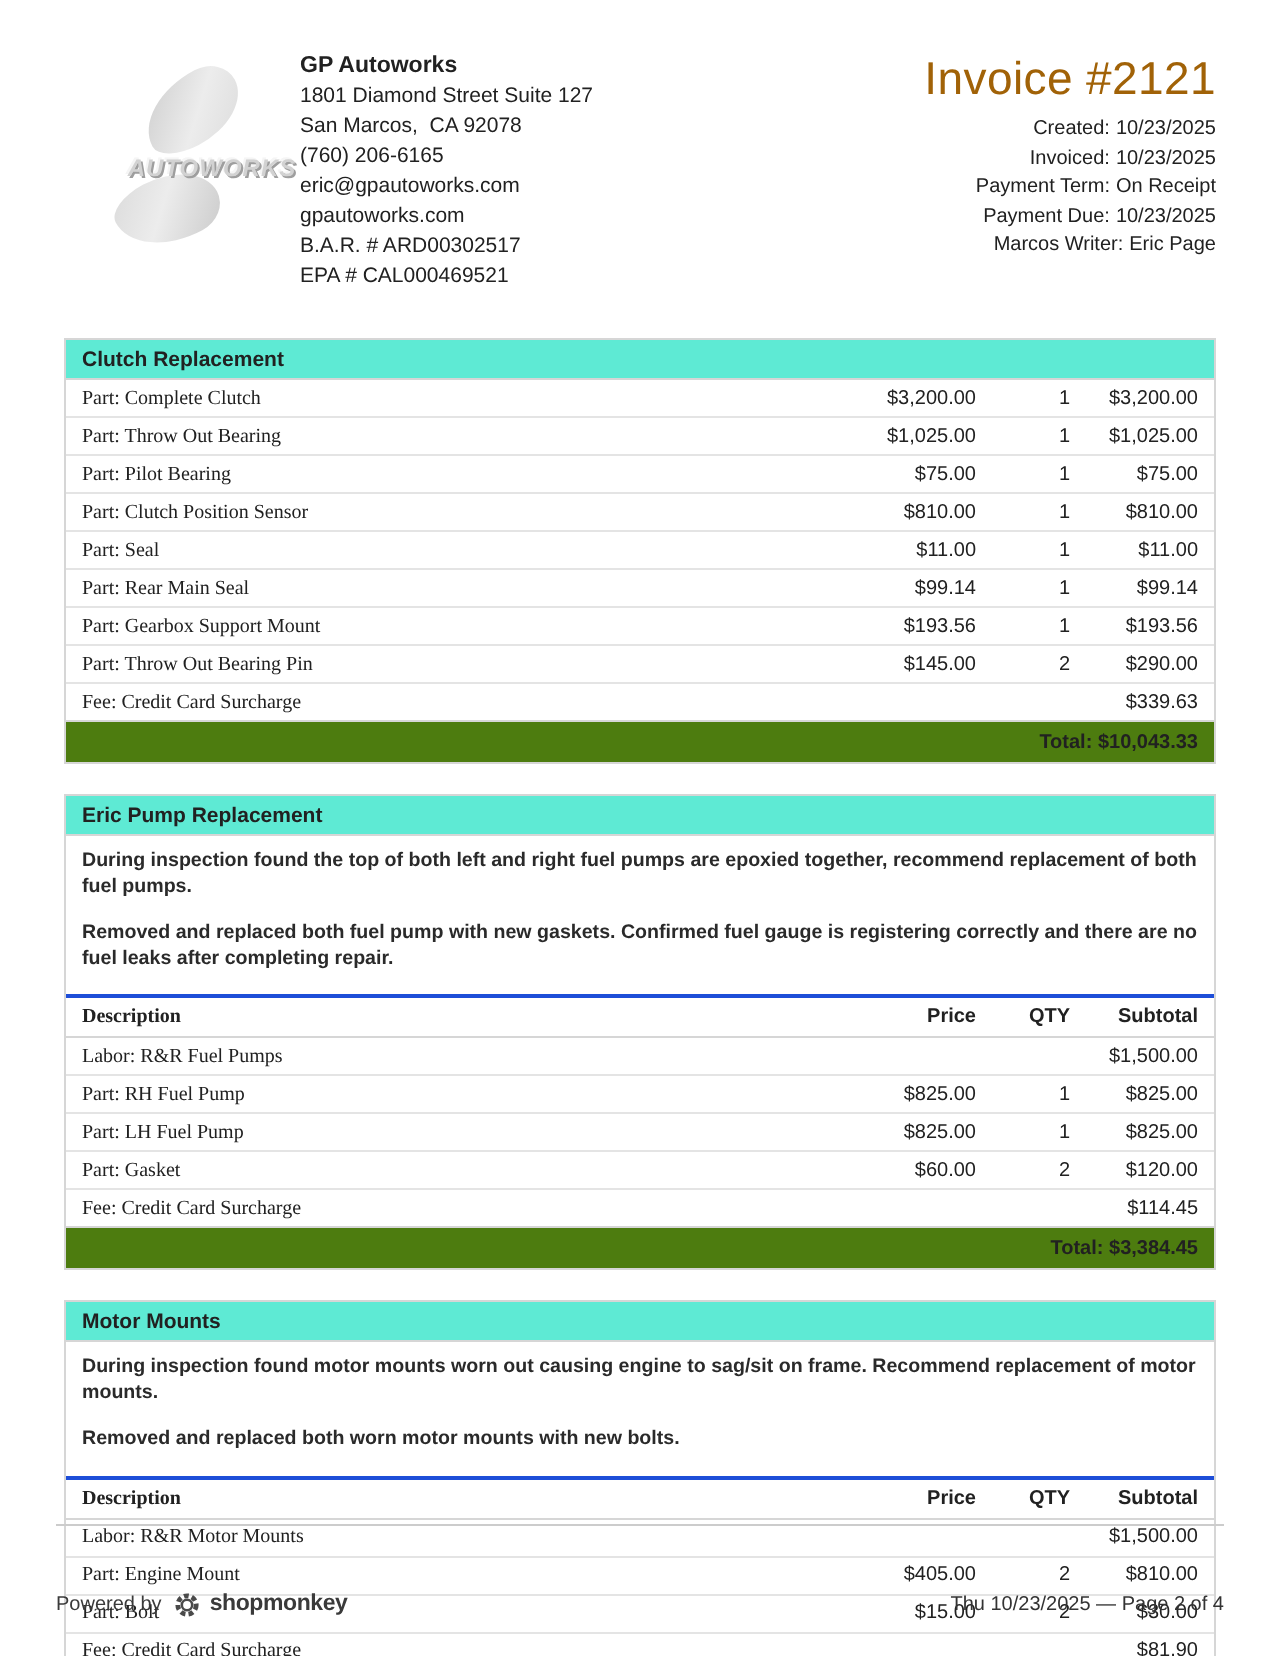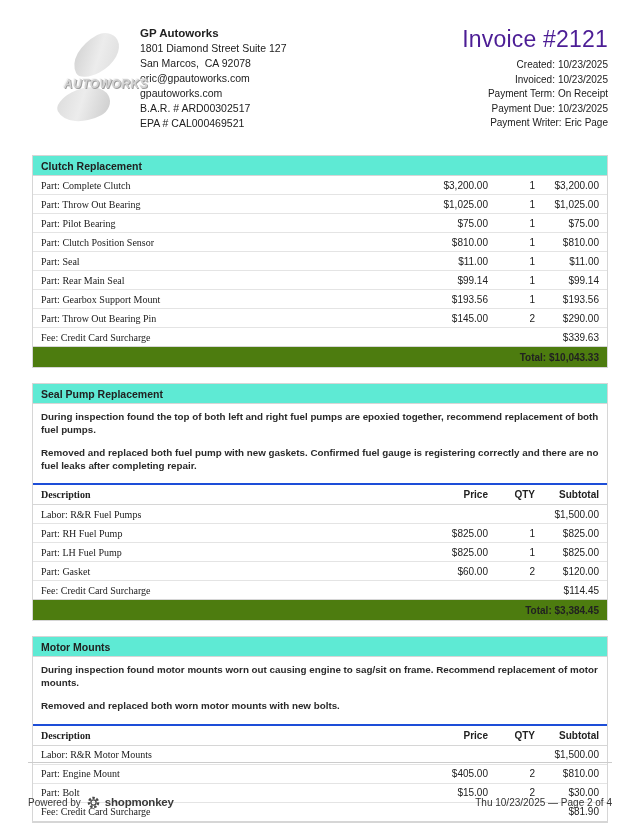--- a/index.html
+++ b/index.html
@@ -24,25 +24,25 @@
   .swoosh-a { top: 2px; left: 26px; border-radius: 70% 30% 60% 40% / 70% 40% 60% 30%; transform: rotate(-28deg); }
   .swoosh-b { bottom: 10px; left: 14px; border-radius: 30% 70% 40% 60% / 40% 70% 30% 60%; transform: rotate(152deg); }
   .logo-text {
     position: absolute; top: 41px; left: -4px; width: 100px;
     text-align: center; font-size: 12px; font-weight: bold; font-style: italic;
     letter-spacing: .5px; color: #d2d2d2;
     text-shadow: 1px 1px 0 #9e9e9e, -1px -1px 0 #f5f5f5;
     white-space: nowrap;
     margin-left: 16px;
   }
-  .company-info { margin-left: 4px; font-size: 10.5px; line-height: 15px; padding-top: 2px; }
+  .company-info { margin-left: 14px; font-size: 10.5px; line-height: 15px; padding-top: 2px; }
   .company-name { font-weight: bold; font-size: 11.5px; }
   .company-line { white-space: pre-wrap; }
   .invoice-block { margin-left: auto; text-align: right; padding-top: 2px; }
-  .invoice-title { font-size: 23px; font-weight: 400; color: #4c1d95; margin-bottom: 5px; letter-spacing: .2px; }
+  .invoice-title { font-size: 23px; font-weight: 400; color: #a16207; margin-bottom: 5px; letter-spacing: .2px; }
   .meta-line { font-size: 10px; line-height: 14.5px; }
   .meta-label { font-weight: normal; margin-top: 12px; }
   .meta-value { margin-left: 3px; }
 
   
   .sections { padding: 0 32px; margin-top: 23px; }
   .section { border: 1px solid #d6d6d6; margin-bottom: 15px; background: #fff; }
   .section-title {
     background: #5eead4; font-weight: bold; font-size: 10.5px;
     padding: 4px 8px 3px; border-bottom: 1px solid #d6d6d6; line-height: 12px;
@@ -80,20 +80,21 @@
   <div class="header">
     <div class="logo">
       <div class="logo-swoosh swoosh-a"></div>
       <div class="logo-swoosh swoosh-b"></div>
       <span class="logo-text">AUTOWORKS</span>
     </div>
     <div class="company-info">
       <div class="company-name">GP Autoworks</div>
       <div class="company-line">1801 Diamond Street Suite 127</div>
       <div class="company-line">San Marcos,  CA 92078</div>
+      <div class="company-line">(760) 206-6165</div>
       <div class="company-line">eric@gpautoworks.com</div>
       <div class="company-line">gpautoworks.com</div>
       <div class="company-line">B.A.R. # ARD00302517</div>
       <div class="company-line">EPA # CAL000469521</div>
     </div>
     <div class="invoice-block">
       <div class="invoice-title">Invoice #2121</div>
       <div>
   <div class="meta-line">
     <span class="meta-label">Created:</span><span class="meta-value">10/23/2025</span>
@@ -105,21 +106,21 @@
 
   <div class="meta-line">
     <span class="meta-label">Payment Term:</span><span class="meta-value">On Receipt</span>
   </div>
 
   <div class="meta-line">
     <span class="meta-label">Payment Due:</span><span class="meta-value">10/23/2025</span>
   </div>
 
   <div class="meta-line">
-    <span class="meta-label">Payment Writer:</span><span class="meta-value">Eric Page</span>
+    <span class="meta-label">Marcos Writer:</span><span class="meta-value">Eric Page</span>
   </div>
 </div>
     </div>
   </div>
 
   <div class="sections">
   <section class="section">
     <div class="section-title">Clutch Replacement</div>
 
     <div class="rows">
@@ -183,21 +184,21 @@
     <span class="col-desc">Fee: Credit Card Surcharge</span>
     <span class="col-price"></span>
     <span class="col-qty"></span>
     <span class="col-subtotal">$339.63</span>
   </div>
 </div>
     <div class="total-row">Total: $10,043.33</div>
   </section>
 
   <section class="section">
-    <div class="section-title">Seal Pump Replacement</div>
+    <div class="section-title">Eric Pump Replacement</div>
     <div class="section-notes">
   <p class="note">During inspection found the top of both left and right fuel pumps are epoxied together, recommend replacement of both fuel pumps.</p>
 
   <p class="note">Removed and replaced both fuel pump with new gaskets. Confirmed fuel gauge is registering correctly and there are no fuel leaks after completing repair.</p>
 </div>
     <div class="grid-row cols-header">
       <span class="col-desc">Description</span>
       <span class="col-price">Price</span>
       <span class="col-qty">QTY</span>
       <span class="col-subtotal">Subtotal</span>

